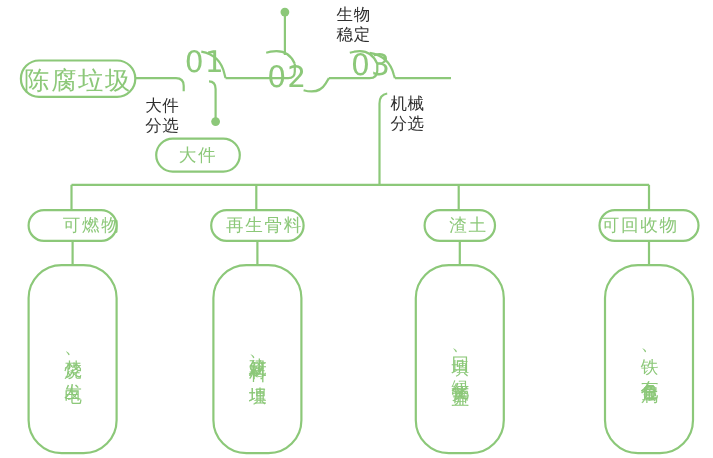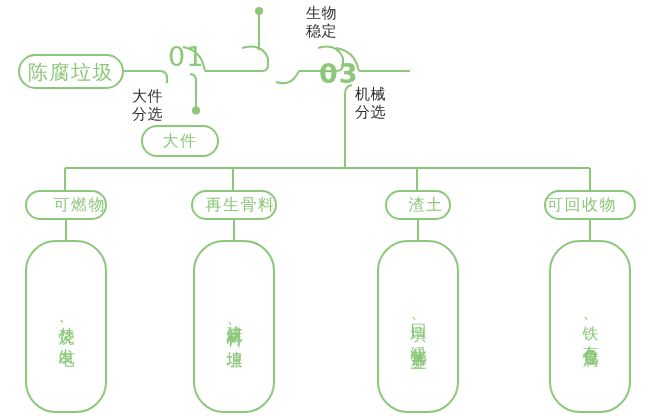--- a/index.html
+++ b/index.html
@@ -30,21 +30,21 @@
   
   .lbl-num{
     color:#8CC879;
     font-size:27px;
     font-weight:400;
     letter-spacing:1px;
   }
   
   .lbl-cap{
     color:#8CC879;
-    font-size:20px;
+    font-size:23px;
     letter-spacing:1.5px;
   }
   .lbl-cap-sm{
     color:#8CC879;
     font-size:16px;
     letter-spacing:1.5px;
   }
   
   .lbl-vert{
     color:#8CC879;
@@ -117,32 +117,33 @@
       <rect x="26" y="241" width="80" height="171" rx="30" ry="30"></rect>
       <rect x="194" y="241" width="80" height="171" rx="30" ry="30"></rect>
       <rect x="378" y="241" width="80" height="171" rx="30" ry="30"></rect>
       <rect x="550" y="241" width="80" height="171" rx="30" ry="30"></rect>
     </g>
   </svg>
 
   <div class="lbl lbl-cap" style="left:19px;top:61px;width:104px;text-align:center;">陈腐垃圾</div>
 
   <div class="lbl lbl-num" style="left:168px;top:41px;">01</div>
-  <div class="lbl lbl-num" style="left:319px;top:58px;font-weight:bold;">03</div>
+  <div class="lbl lbl-num" style="left:243px;top:55px;">02</div>
+  <div class="lbl lbl-num" style="left:319px;top:44px;">03</div>
 
   <div class="lbl lbl-dark" style="left:132px;top:88px;text-align:center;">大件
 分选</div>
   <div class="lbl lbl-dark" style="left:270px;top:5px;margin-left:36px;">生物
 稳定</div>
   <div class="lbl lbl-dark" style="left:355px;top:86px;text-align:center;">机械
 分选</div>
 
   <div class="lbl lbl-cap-sm" style="left:142px;top:132px;width:76px;text-align:center;">大件</div>
 
-  <div class="lbl lbl-cap-sm" style="left:26px;top:196px;width:80px;text-align:right;">可燃物</div>
+  <div class="lbl lbl-cap-sm" style="left:26px;top:196px;width:80px;text-align:left;padding-left:31px;">可燃物</div>
   <div class="lbl lbl-cap-sm" style="left:192px;top:196px;width:97px;text-align:center;">再生骨料</div>
   <div class="lbl lbl-cap-sm" style="left:386px;top:196px;width:80px;text-align:center;">渣土</div>
   <div class="lbl lbl-cap-sm" style="left:545px;top:196px;width:74px;text-align:center;">可回收物</div>
 
   <div class="vbox-txt" style="left:26px;top:241px;width:80px;height:171px;">
     <span class="lbl-vert">焚烧、发电</span>
   </div>
   <div class="vbox-txt" style="left:194px;top:241px;width:80px;height:171px;">
     <span class="lbl-vert">建筑材料、填埋</span>
   </div>

